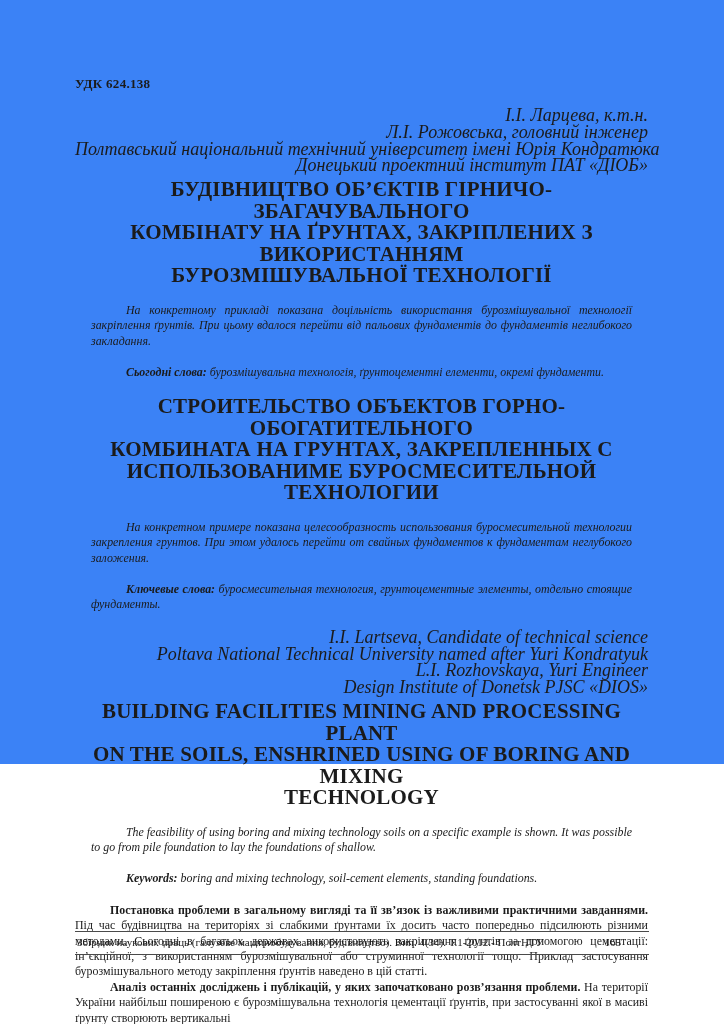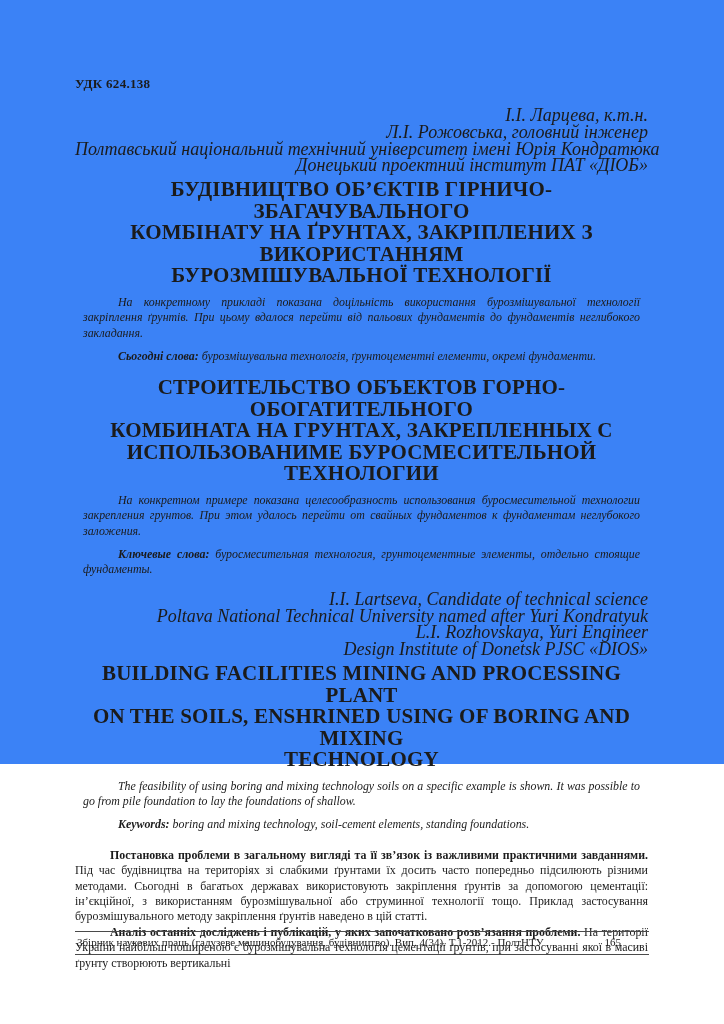--- a/index.html
+++ b/index.html
@@ -50,21 +50,21 @@
     margin-top: 5px;
     margin-bottom: 6px;
     letter-spacing: 0.2px;
   }
   .abstract, .keywords {
     text-align: justify;
     font-style: italic;
     font-size: 11.9px;
     line-height: 15.4px;
     text-indent: 35px;
-    margin: 8px;
+    margin: 16px;
   }
   .kw-label { font-weight: bold; }
   .section { margin-bottom: 13px; }
   .section-en { margin-bottom: 15px; }
   .body-par {
     text-align: justify;
     font-size: 11.9px;
     line-height: 15.4px;
     text-indent: 35px;
     margin: 0;

